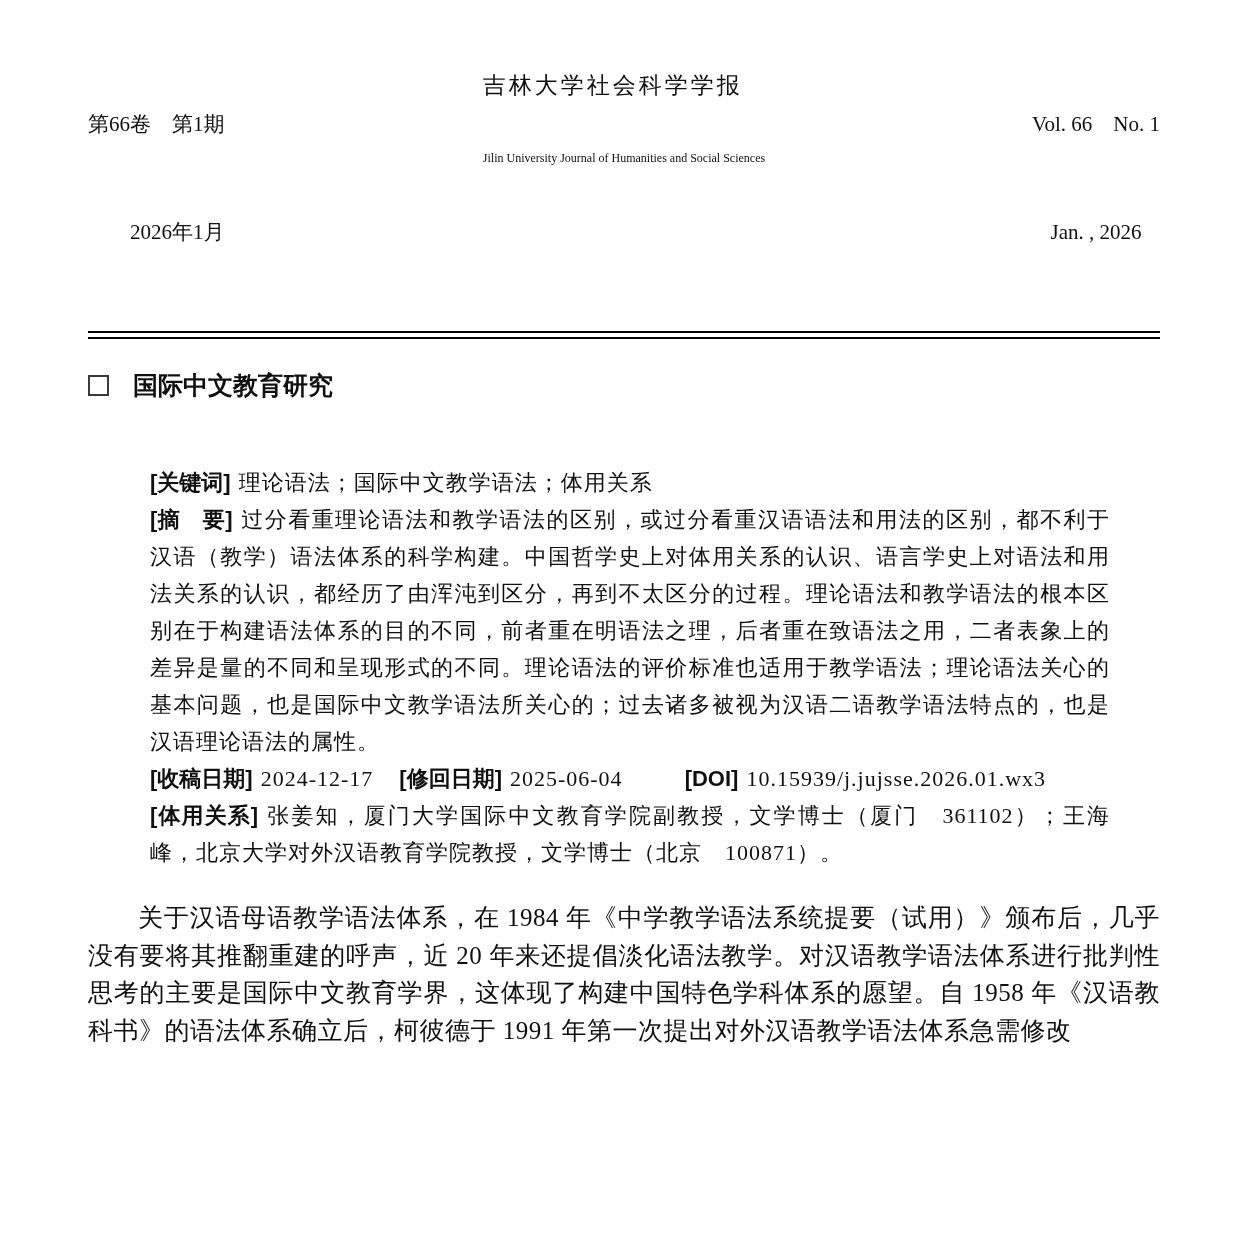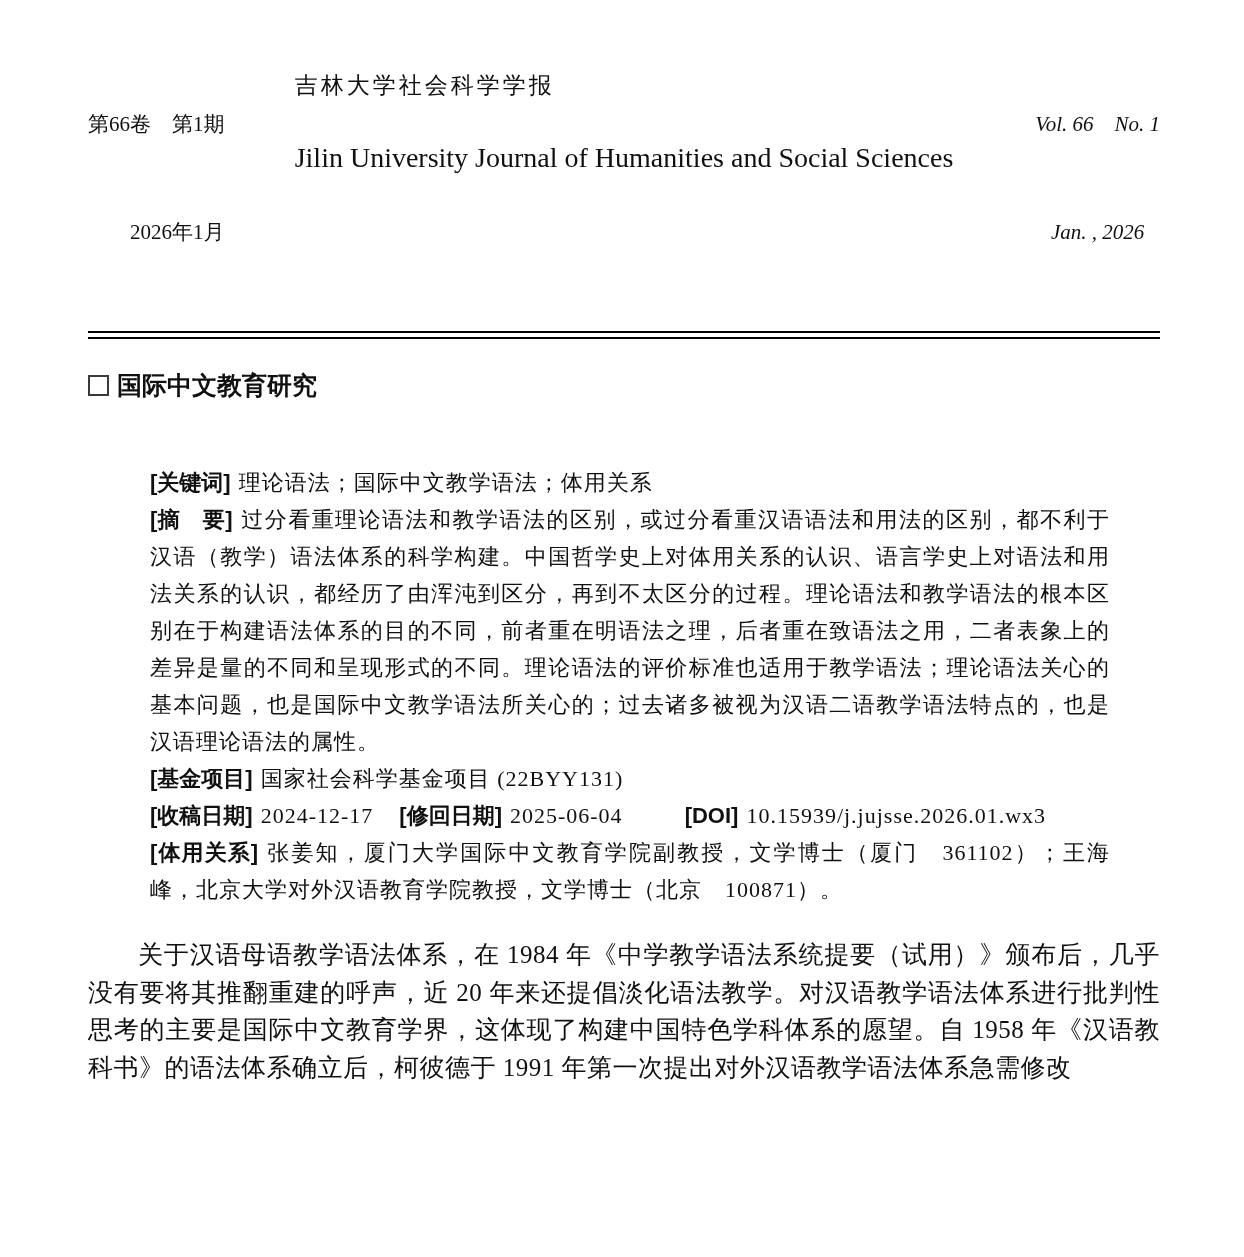--- a/index.html
+++ b/index.html
@@ -16,38 +16,38 @@
   }
 
   
   .journal-header {
     display: grid;
     grid-template-columns: 1fr auto 1fr;
     align-items: start;
   }
   .jh-col { white-space: pre-wrap; }
   .jh-left  { justify-self: start; text-align: right; font-size: 21px; line-height: 36px; }
-  .jh-right { justify-self: end;   text-align: center; font-size: 21px; line-height: 36px; font-style: italic; }
+  .jh-right { justify-self: end;   text-align: center; font-size: 21px; line-height: 36px; }
   .jh-center { text-align: left; }
   .jh-center .cn { font-size: 23px; letter-spacing: 3px; line-height: 32px; }
-  .jh-center .en { font-size: 28px; line-height: 40px; }
+  .jh-center .en { font-size: 12px; line-height: 40px; }
 
   .double-rule {
     margin-top: 9px;
     height: 4px;
     border-top: 2px solid #000;
     border-bottom: 2px solid #000;
   }
 
   
   .section-label {
     margin-top: 30px;
     display: flex;
     align-items: center;
-    gap: 8px;
+    gap: 24px;
     font-family: "Liberation Sans", "DejaVu Sans", sans-serif;
     font-weight: bold;
     font-size: 25px;
   }
   .box-icon {
     display: inline-block;
     width: 21px;
     height: 21px;
     border: 2.5px solid #3a3a3a;
     box-sizing: border-box;
@@ -126,21 +126,20 @@
     <span>国际中文教育研究</span>
   </div>
 
 
 
   <section class="meta">
     <p><span class="label">[关键词]</span><span>理论语法；国际中文教学语法；体用关系</span></p>
 
     <p><span class="label">[摘　要]</span><span>过分看重理论语法和教学语法的区别，或过分看重汉语语法和用法的区别，都不利于汉语（教学）语法体系的科学构建。中国哲学史上对体用关系的认识、语言学史上对语法和用法关系的认识，都经历了由浑沌到区分，再到不太区分的过程。理论语法和教学语法的根本区别在于构建语法体系的目的不同，前者重在明语法之理，后者重在致语法之用，二者表象上的差异是量的不同和呈现形式的不同。理论语法的评价标准也适用于教学语法；理论语法关心的基本问题，也是国际中文教学语法所关心的；过去诸多被视为汉语二语教学语法特点的，也是汉语理论语法的属性。</span></p>
 
-    <p><span class="label">[基金项目]</span><span>国家社会科学基金项目 (22BYY131)</span></p>
 
     <p class="dates"><span class="label">[收稿日期]</span><span>2024-12-17</span><span class="label pair2">[修回日期]</span><span>2025-06-04</span><span class="label pair3">[DOI]</span><span>10.15939/j.jujsse.2026.01.wx3</span></p>
 
     <p><span class="label">[体用关系]</span><span>张姜知，厦门大学国际中文教育学院副教授，文学博士（厦门　361102）；王海峰，北京大学对外汉语教育学院教授，文学博士（北京　100871）。</span></p>
   </section>
 
   <section class="body-text">
     <p><span>关于汉语母语教学语法体系，在 1984 年《中学教学语法系统提要（试用）》颁布后，几乎没有要将其推翻重建的呼声，近 20 年来还提倡淡化语法教学。对汉语教学语法体系进行批判性思考的主要是国际中文教育学界，这体现了构建中国特色学科体系的愿望。自 1958 年《汉语教科书》的语法体系确立后，柯彼德于 1991 年第一次提出对外汉语教学语法体系急需修改</span></p>
   </section>
 

